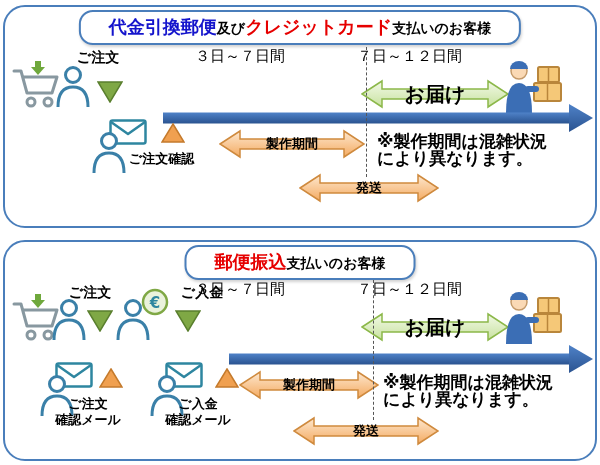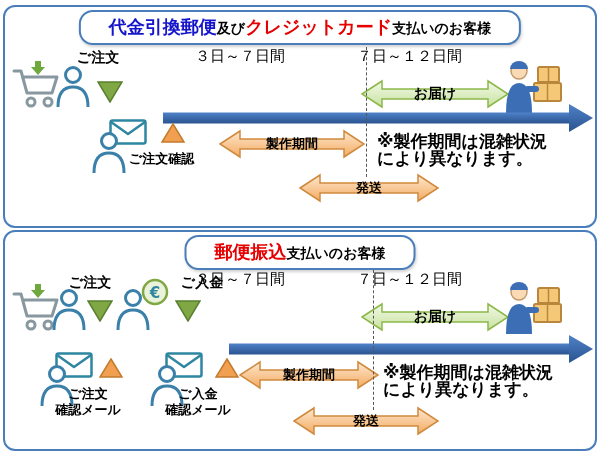--- a/index.html
+++ b/index.html
@@ -1,34 +1,34 @@
 <!DOCTYPE html>
 <html style="--panel-border: #4a7ebb; --title-blue: #1414cc; --title-red: #e60000; --timeline-blue: #3a6bb0; --arrow-orange-fill: #f7b271; --arrow-orange-border: #cf8a3e; --arrow-green-fill: #c8e2a0; --arrow-green-border: #8cb84a; --triangle-green: #7fa845; --triangle-orange: #f0a050;"><head>
 <meta charset="utf-8">
 <style>
   *{margin:0;padding:0;box-sizing:border-box}
   html,body{background:#fff}
   .page{position:relative;width:600px;height:465px;background:#fff;
         font-family:"DejaVu Sans","Liberation Sans",sans-serif;color:#000;overflow:hidden}
-  .panel{position:absolute;border:2px solid var(--panel-border,#4a7ebb);border-radius:12px;background:#fff}
+  .panel{position:absolute;border:2px solid var(--panel-border,#4a7ebb);border-radius:22px;background:#fff}
   .title-box{position:absolute;top:3px;left:50%;transform:translateX(-50%);white-space:nowrap;
              border:2px solid var(--panel-border,#3b6fb5);border-radius:14px;background:#fff;
              padding:3px 28px 4px;box-shadow:1px 2px 3px rgba(0,0,0,.18);display:flex;align-items:baseline}
   .t-main{font-weight:bold;font-size:18px}
   .t-sub{font-weight:bold;font-size:14px}
   .blue{color:var(--title-blue,#1414cc)}
   .red{color:var(--title-red,#e60000)}
   .lbl{position:absolute;font-weight:bold;font-size:13px;text-align:center;line-height:16px;white-space:nowrap}
   .order-lbl{font-size:14px}
   .period{position:absolute;font-size:15px;text-align:left;white-space:nowrap}
   .icon{position:absolute;line-height:0}
   .arrow{position:absolute;line-height:0}
   .arrow .arrow-label{position:absolute;inset:0;display:flex;align-items:center;justify-content:center;
                       font-weight:bold;font-size:13px;line-height:normal}
-  .arrow .big{font-size:14px}
+  .arrow .big{font-size:20px}
   .vdash{position:absolute;width:0;border-left:1.5px dashed #555}
   .note{position:absolute;font-weight:bold;font-size:17px;line-height:17px;white-space:nowrap}
 </style>
 </head>
 <body>
 
 <div class="page">
 
   <section class="panel" style="left:3px;top:5px;width:594px;height:223px">
 
@@ -157,21 +157,21 @@
           <stop offset="0" stop-color="#fde7ce"></stop>
               <stop offset="1" stop-color="#f4ab62"></stop>
             </linearGradient>
           </defs>
         <polygon points="1,15 21,2 21,10 119,10 119,2 139,15 119,28 119,20 21,20 21,28" fill="url(#og2)" stroke="#cf8a3e" stroke-width="1.5"></polygon>
       </svg>
       <div class="arrow-label">発送</div>
     </div>
   </section>
 
-  <section class="panel" style="left:3px;top:230px;width:594px;height:221px">
+  <section class="panel" style="left:3px;top:240px;width:594px;height:221px">
 
     <div class="title-box">
       <span class="t-main red">郵便振込</span>
         <span class="t-sub">支払いのお客様</span>
     </div>
 
     <div class="lbl order-lbl" style="left:40px;top:42px;width:90px">ご注文</div>
     <div class="lbl order-lbl" style="left:152px;top:42px;width:90px">ご入金</div>
 
     <div class="icon" style="left:6px;top:52px">

